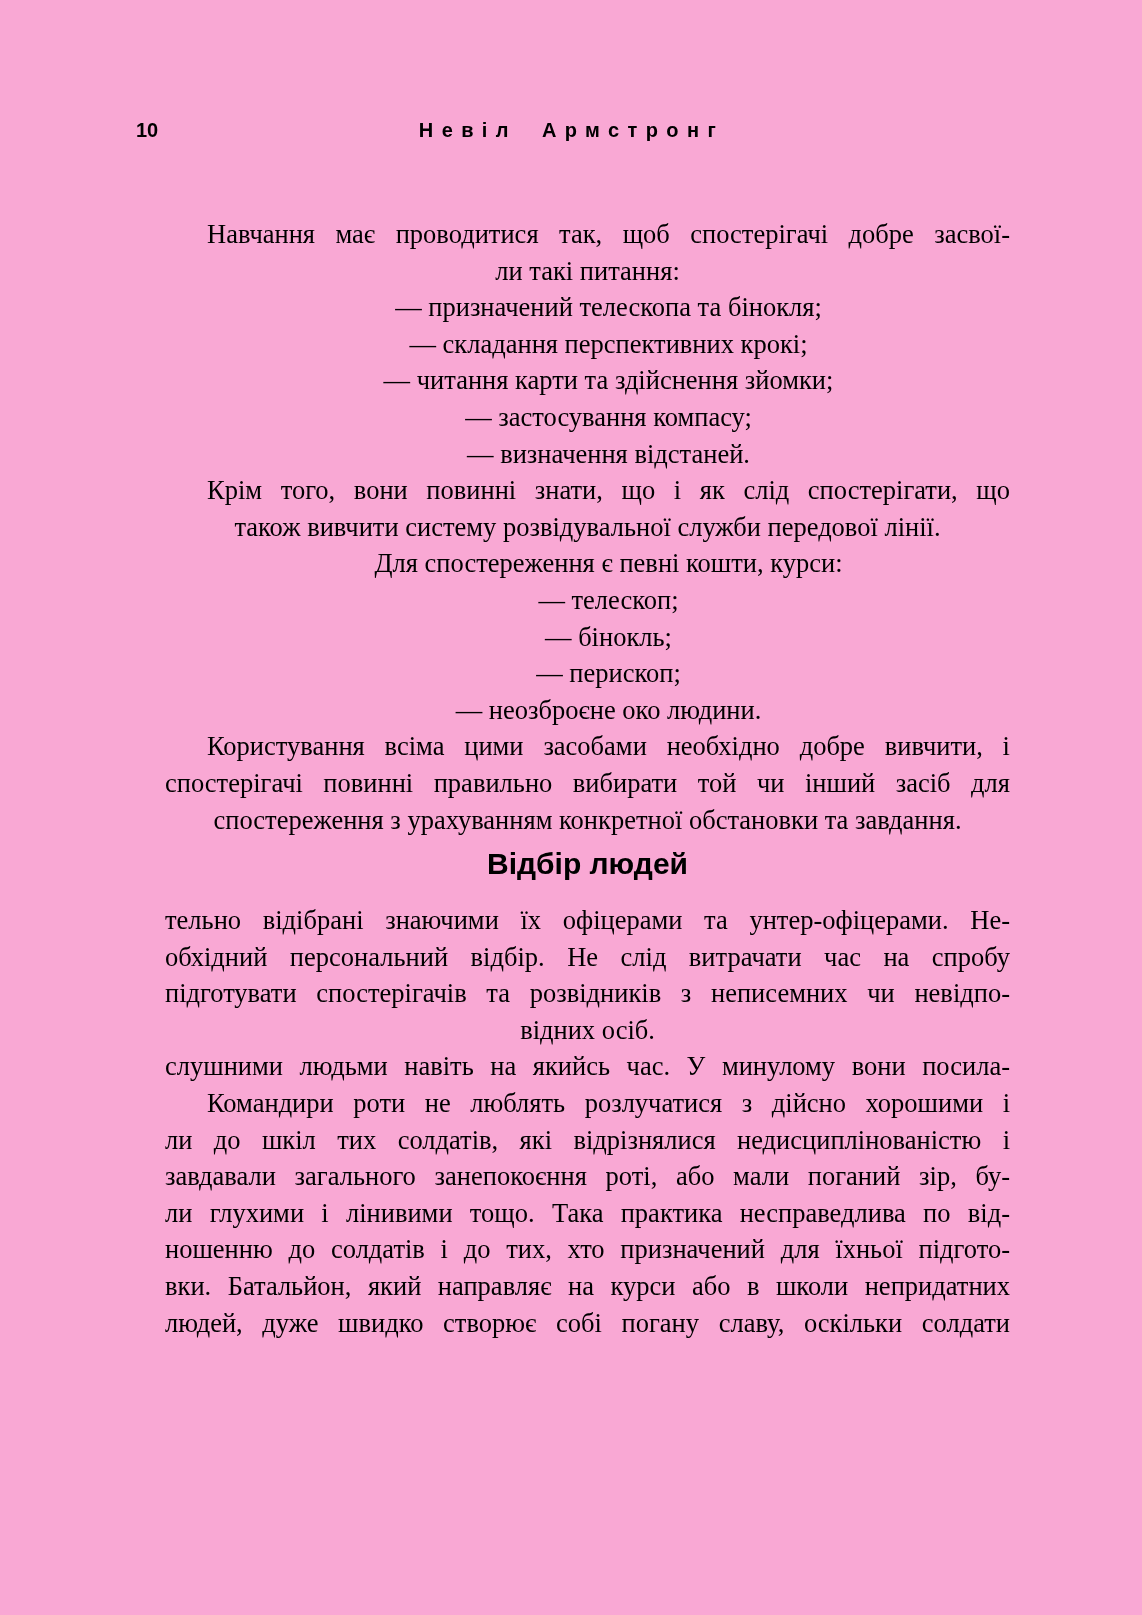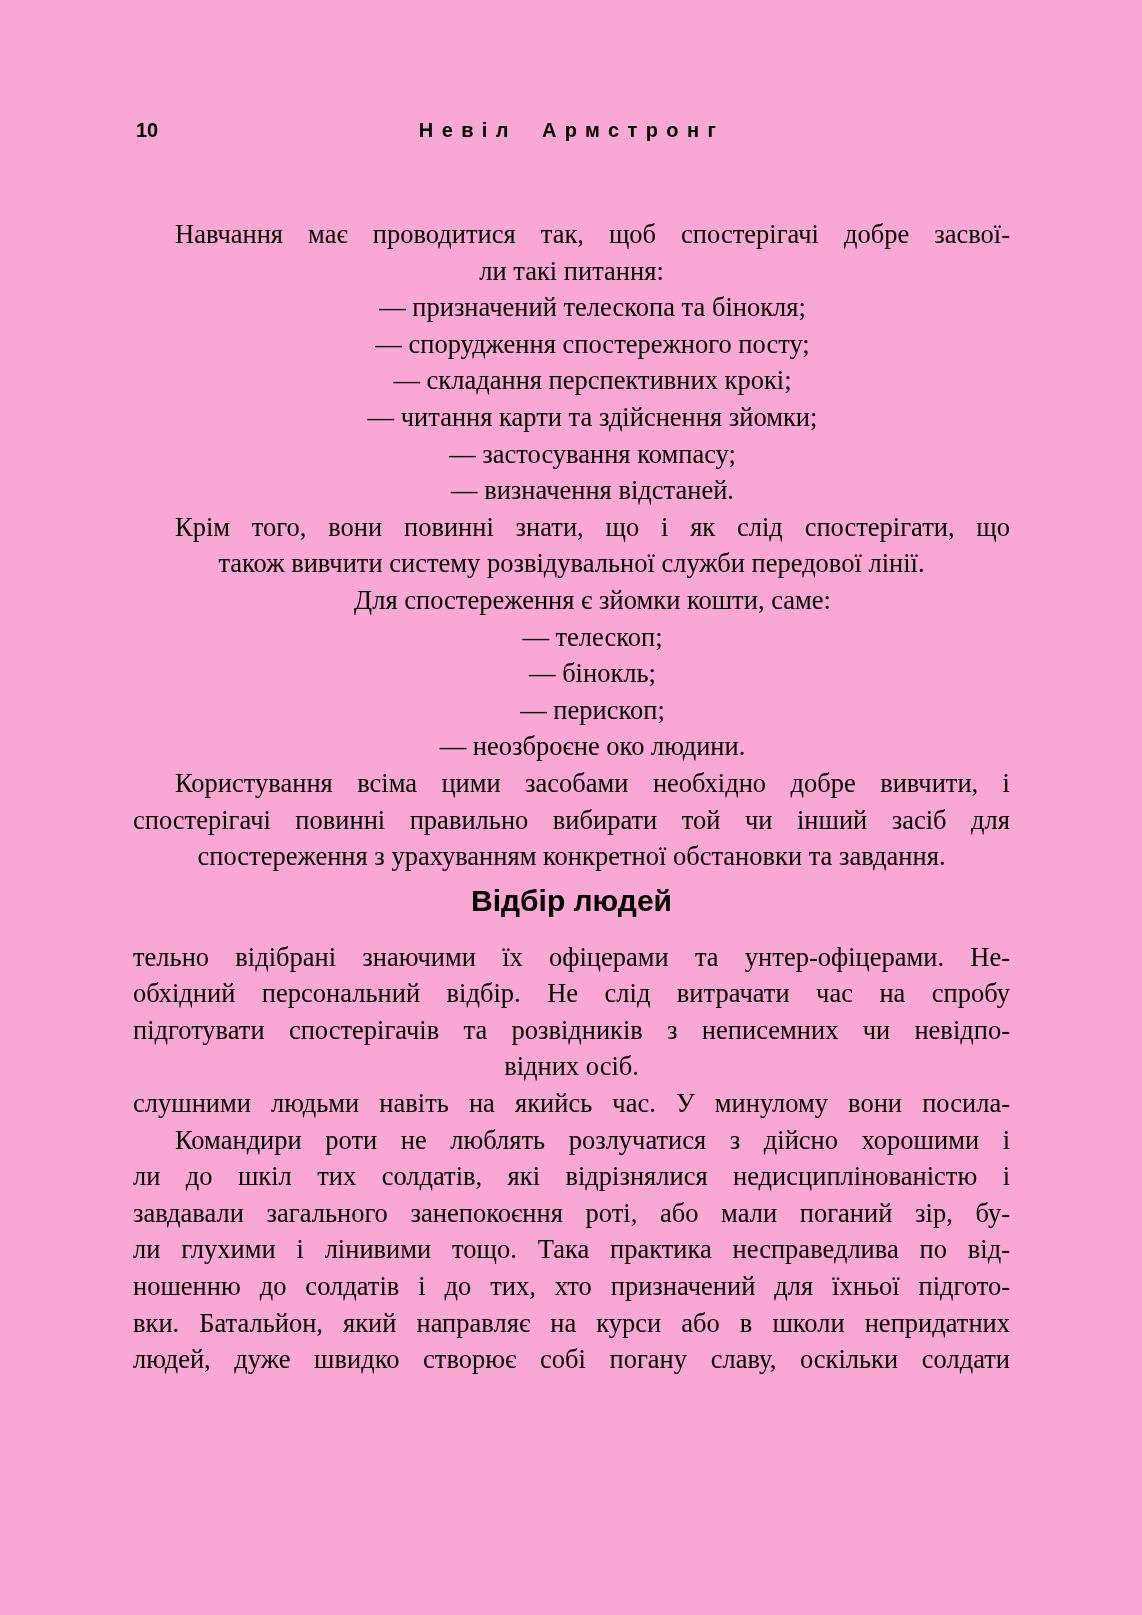--- a/index.html
+++ b/index.html
@@ -38,20 +38,21 @@
     letter-spacing: 0.42em;
     word-spacing: 0.55em;
     white-space: nowrap;
   }
   
   .page-body {
     margin-top: 74px;
     font-family: "Liberation Serif", serif;
     font-size: 26.5px;
     line-height: 36.6px;
+    margin-left: 32px;
   }
   .line {
     min-height: 36.6px;
     text-align: center;
   }
   .line.fill {
     text-align: justify;
     text-align-last: justify;
   }
   .line.ind {
@@ -74,28 +75,27 @@
 
 <div class="page">
   <div class="page-header">
     <span class="page-number">10</span>
     <span class="running-title">Невіл Армстронг</span>
   </div>
   <div class="page-body">
       <div class="line ind fill">Навчання має проводитися так, щоб спостерігачі добре засвої-</div>
       <div class="line">ли такі питання:</div>
       <div class="line li-line">— призначений телескопа та бінокля;</div>
-      <div class="line li-line">— спорудження спостережного посту;</div>
       <div class="line li-line">— складання перспективних крокі;</div>
       <div class="line li-line">— читання карти та здійснення зйомки;</div>
       <div class="line li-line">— застосування компасу;</div>
       <div class="line li-line">— визначення відстаней.</div>
       <div class="line ind fill">Крім того, вони повинні знати, що і як слід спостерігати, що</div>
       <div class="line">також вивчити систему розвідувальної служби передової лінії.</div>
-      <div class="line ind">Для спостереження є зйомки кошти, саме:</div>
+      <div class="line ind">Для спостереження є певні кошти, курси:</div>
       <div class="line li-line">— телескоп;</div>
       <div class="line li-line">— бінокль;</div>
       <div class="line li-line">— перископ;</div>
       <div class="line li-line">— неозброєне око людини.</div>
       <div class="line ind fill">Користування всіма цими засобами необхідно добре вивчити, і</div>
       <div class="line fill">спостерігачі повинні правильно вибирати той чи інший засіб для</div>
       <div class="line">спостереження з урахуванням конкретної обстановки та завдання.</div>
       <div class="section-heading">Відбір людей</div>
       <div class="line fill">тельно відібрані знаючими їх офіцерами та унтер-офіцерами. Не-</div>
       <div class="line fill">обхідний персональний відбір. Не слід витрачати час на спробу</div>

